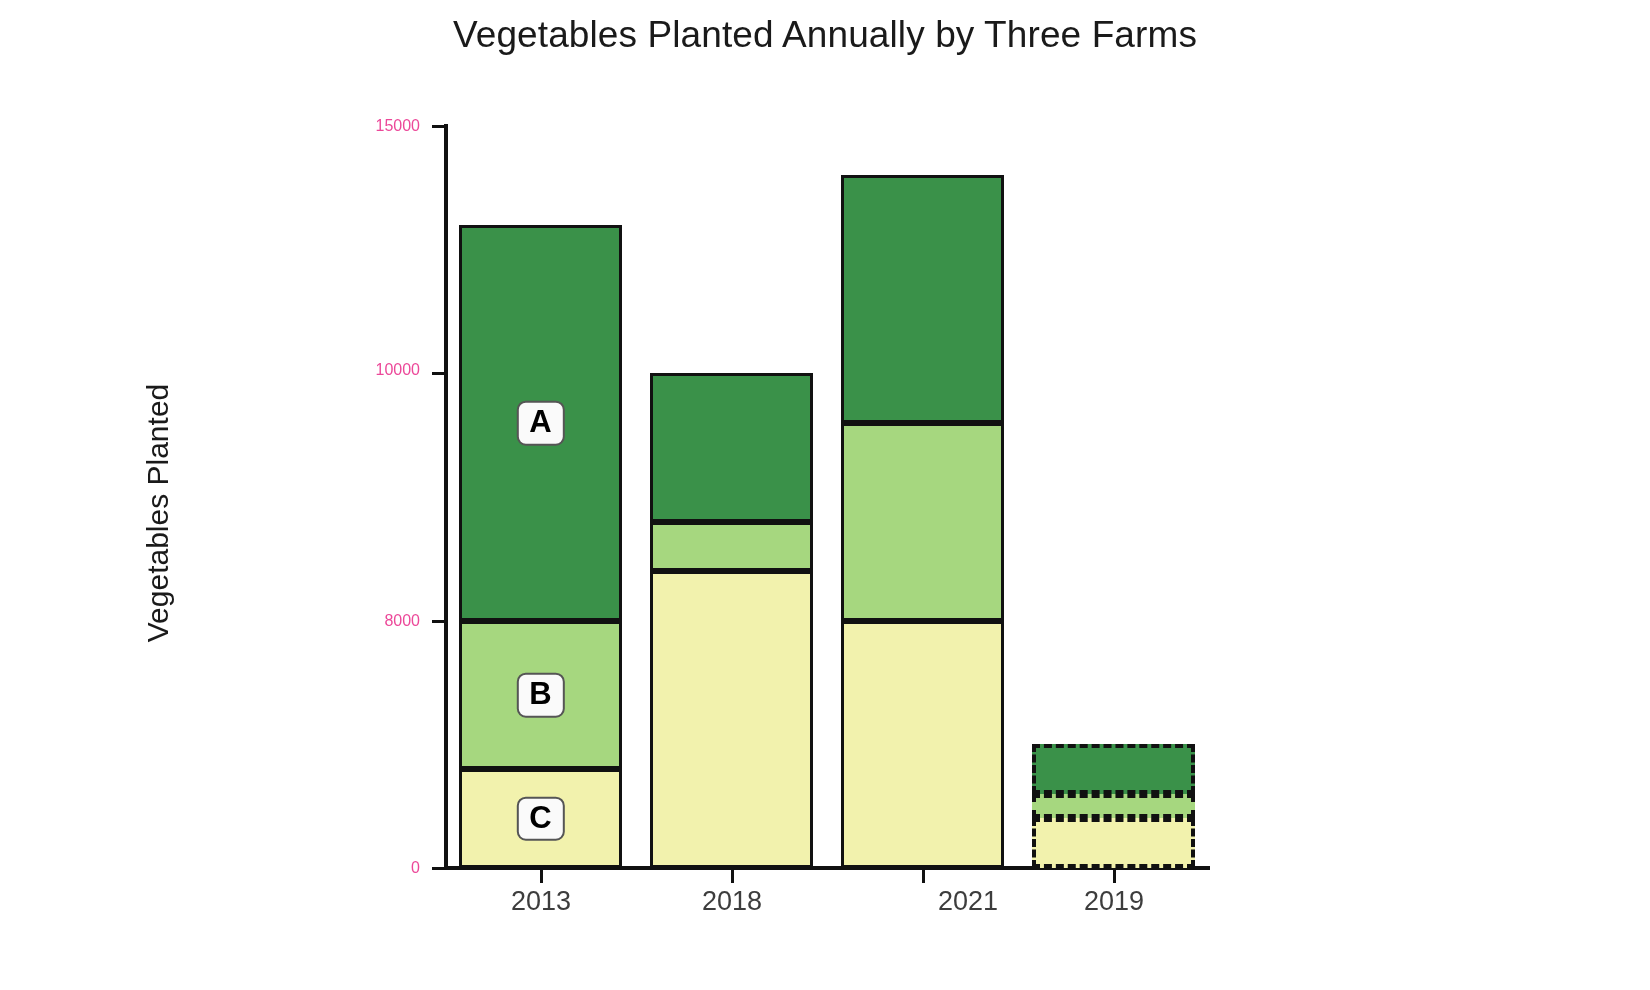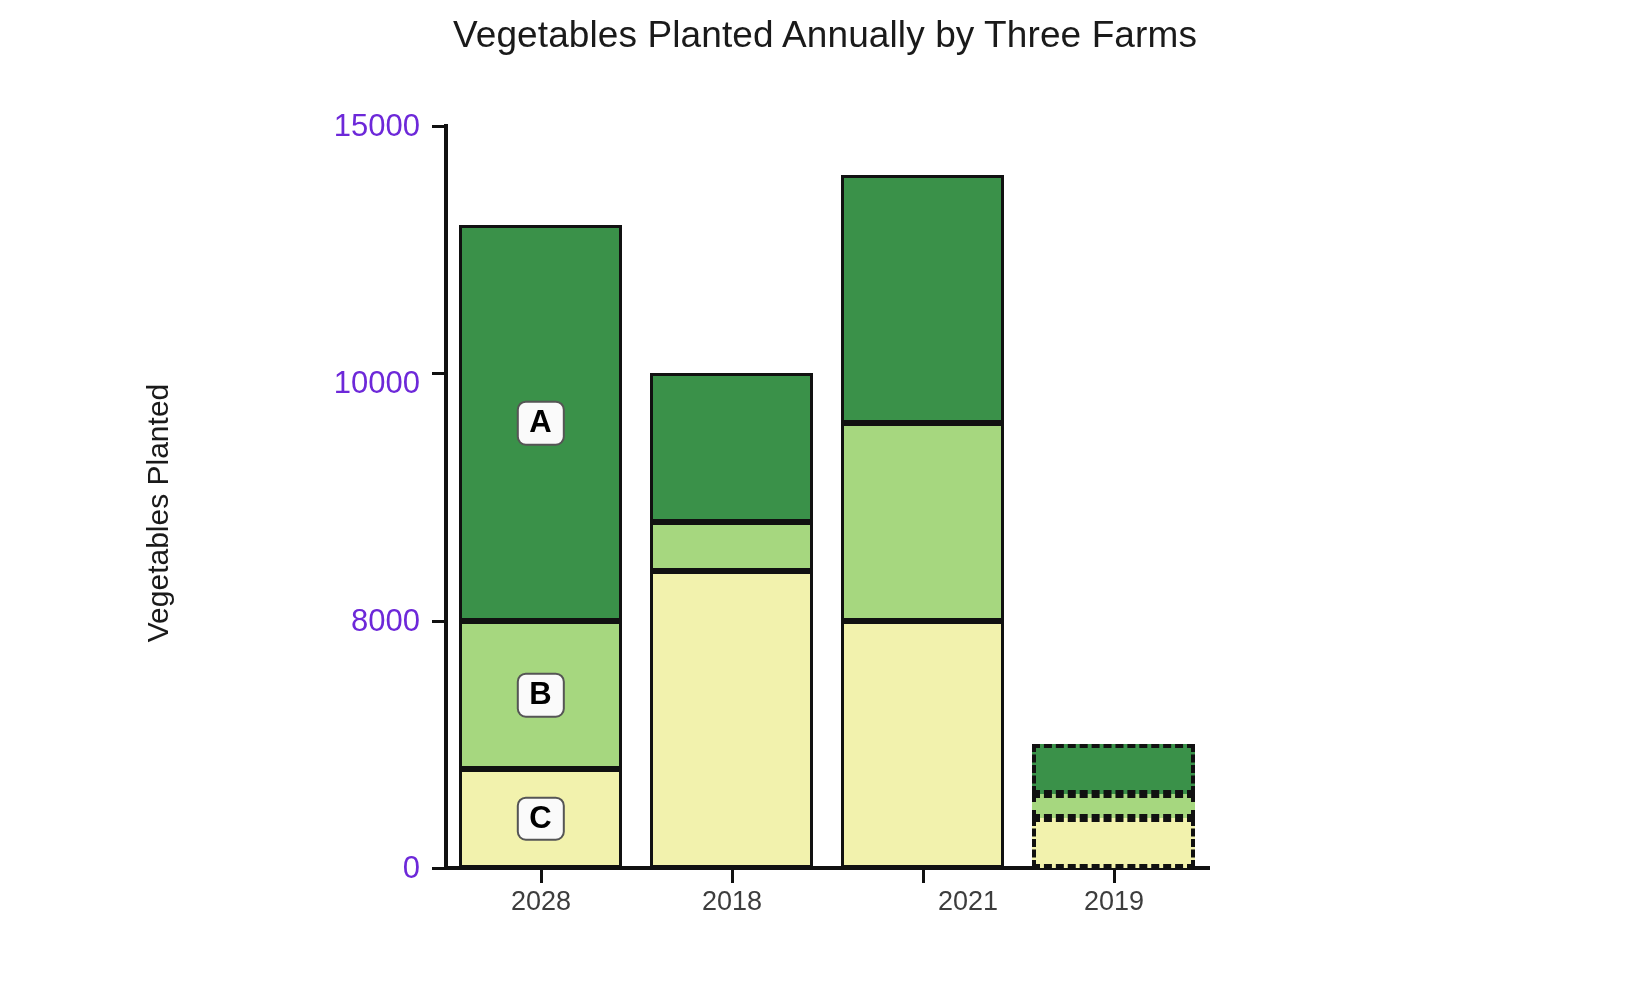--- a/index.html
+++ b/index.html
@@ -12,21 +12,21 @@
     font-size:37px;color:#1a1a1a;font-weight:400;letter-spacing:0.1px;
   }
 
   
   #plot{position:absolute;left:446px;top:126px;width:764px;height:742px;}
 
   #yaxis-line{position:absolute;left:444px;top:124px;width:4px;height:746px;background:#111;}
   #xaxis-line{position:absolute;left:444px;top:866px;width:766px;height:4px;background:#111;}
 
   .ytick-mark{position:absolute;width:12px;height:3px;background:#111;left:432px;}
-  .ytick-label-pos{position:absolute;font-size:31px;color:#6d28d9;text-align:right;
+  .ytick-label-pos{position:absolute;font-size:16px;color:#ec4899;text-align:right;
     width:180px;left:240px;transform:translateY(-50%);}
 
   .xtick-mark{position:absolute;top:870px;width:3px;height:13px;background:#111;}
   .xtick-label{position:absolute;top:886px;font-size:27px;color:#3d3d3d;
     text-align:center;width:160px;transform:translateX(-50%);}
 
   #ylabel{
     position:absolute;left:-52px;top:496px;width:420px;
     font-size:30px;color:#1a1a1a;text-align:center;
     transform:rotate(-90deg);transform-origin:center center;
@@ -53,30 +53,30 @@
 
   <div id="ylabel">Vegetables Planted</div>
 
   <div id="yaxis-line"></div>
   <div id="xaxis-line"></div>
 
   <div class="ytick-mark" style="top:125px"></div>
   <div class="ytick-label-pos" style="top:126px">15000</div>
 
   <div class="ytick-mark" style="top:372px"></div>
-  <div class="ytick-label-pos" style="top:383px">10000</div>
+  <div class="ytick-label-pos" style="top:370px">10000</div>
 
   <div class="ytick-mark" style="top:620px"></div>
   <div class="ytick-label-pos" style="top:621px">8000</div>
 
   <div class="ytick-mark" style="top:867px"></div>
   <div class="ytick-label-pos" style="top:868px">0</div>
 
   <div class="xtick-mark" style="left:540px"></div>
-  <div class="xtick-label" style="left:541px">2028</div>
+  <div class="xtick-label" style="left:541px">2013</div>
 
   <div class="xtick-mark" style="left:731px"></div>
   <div class="xtick-label" style="left:732px">2018</div>
 
   <div class="xtick-mark" style="left:922px"></div>
   <div class="xtick-label" style="left:968px">2021</div>
 
   <div class="xtick-mark" style="left:1113px"></div>
   <div class="xtick-label" style="left:1114px">2019</div>
 

